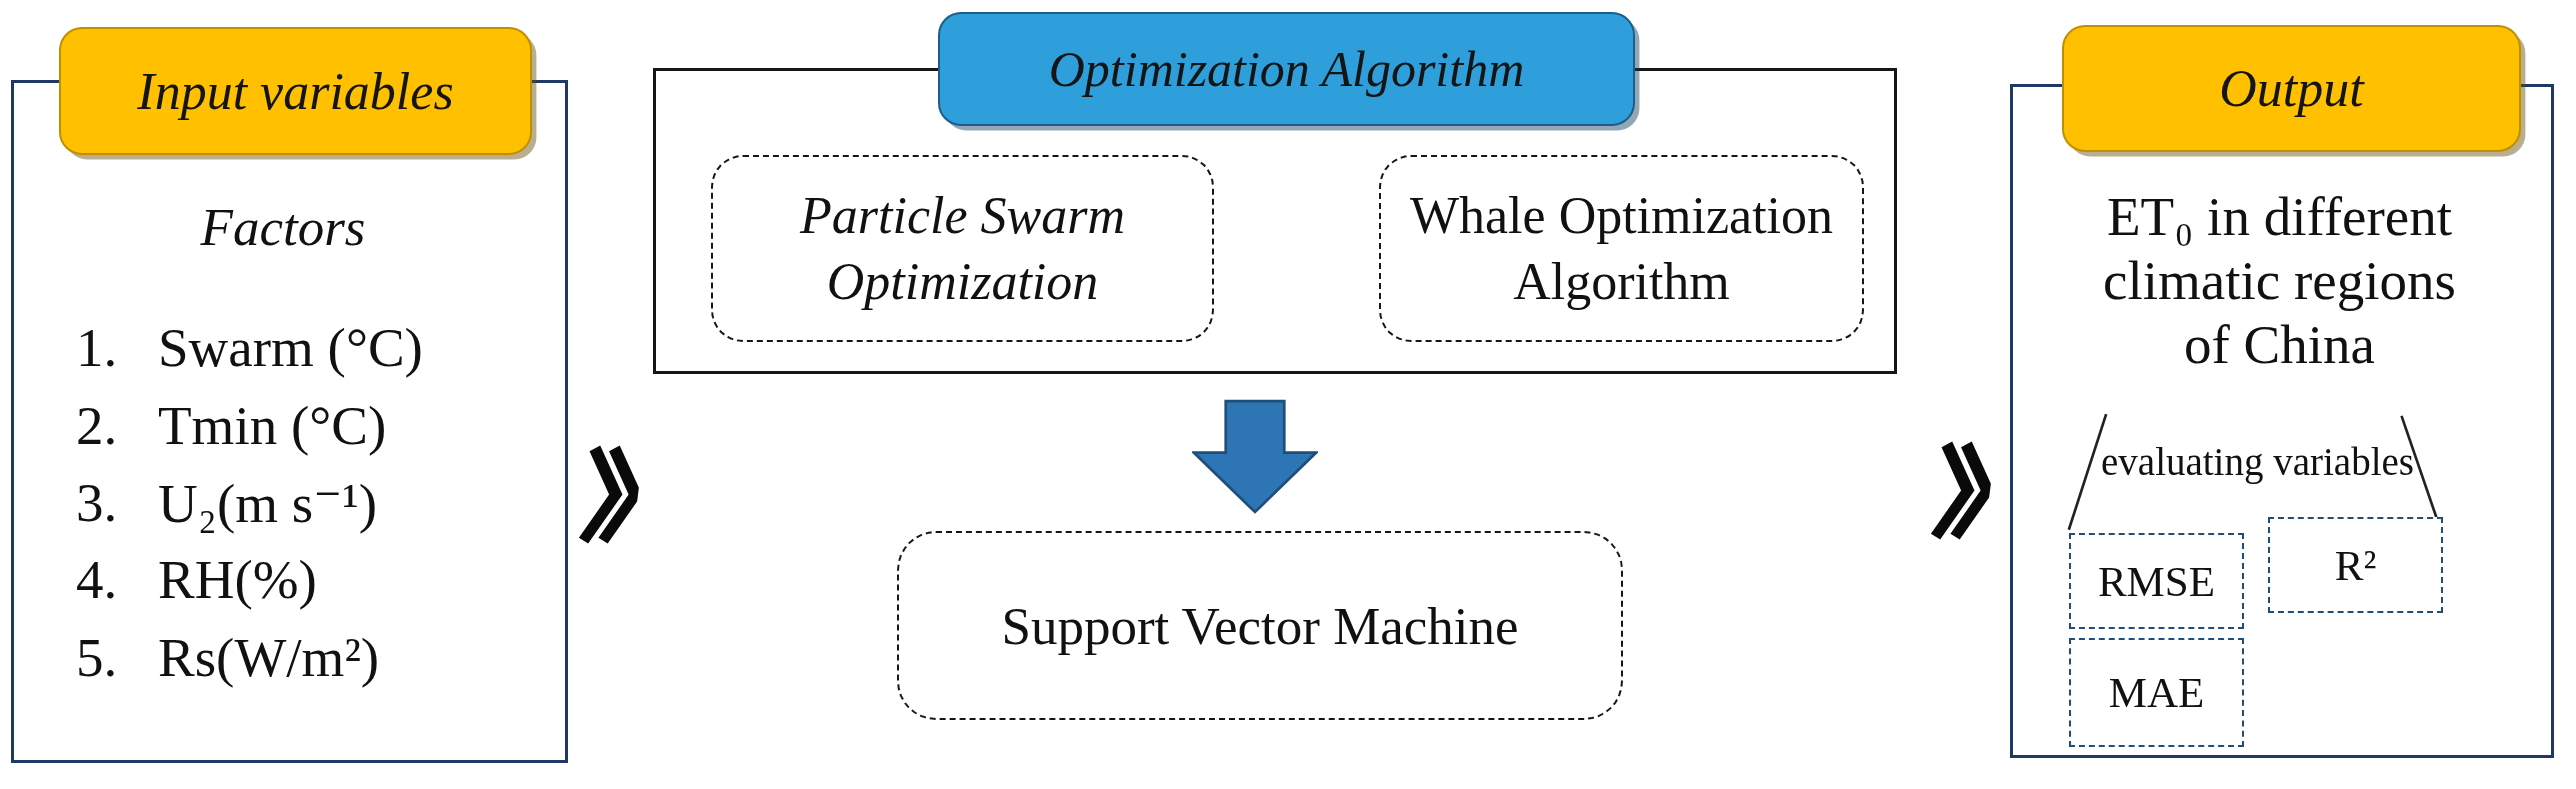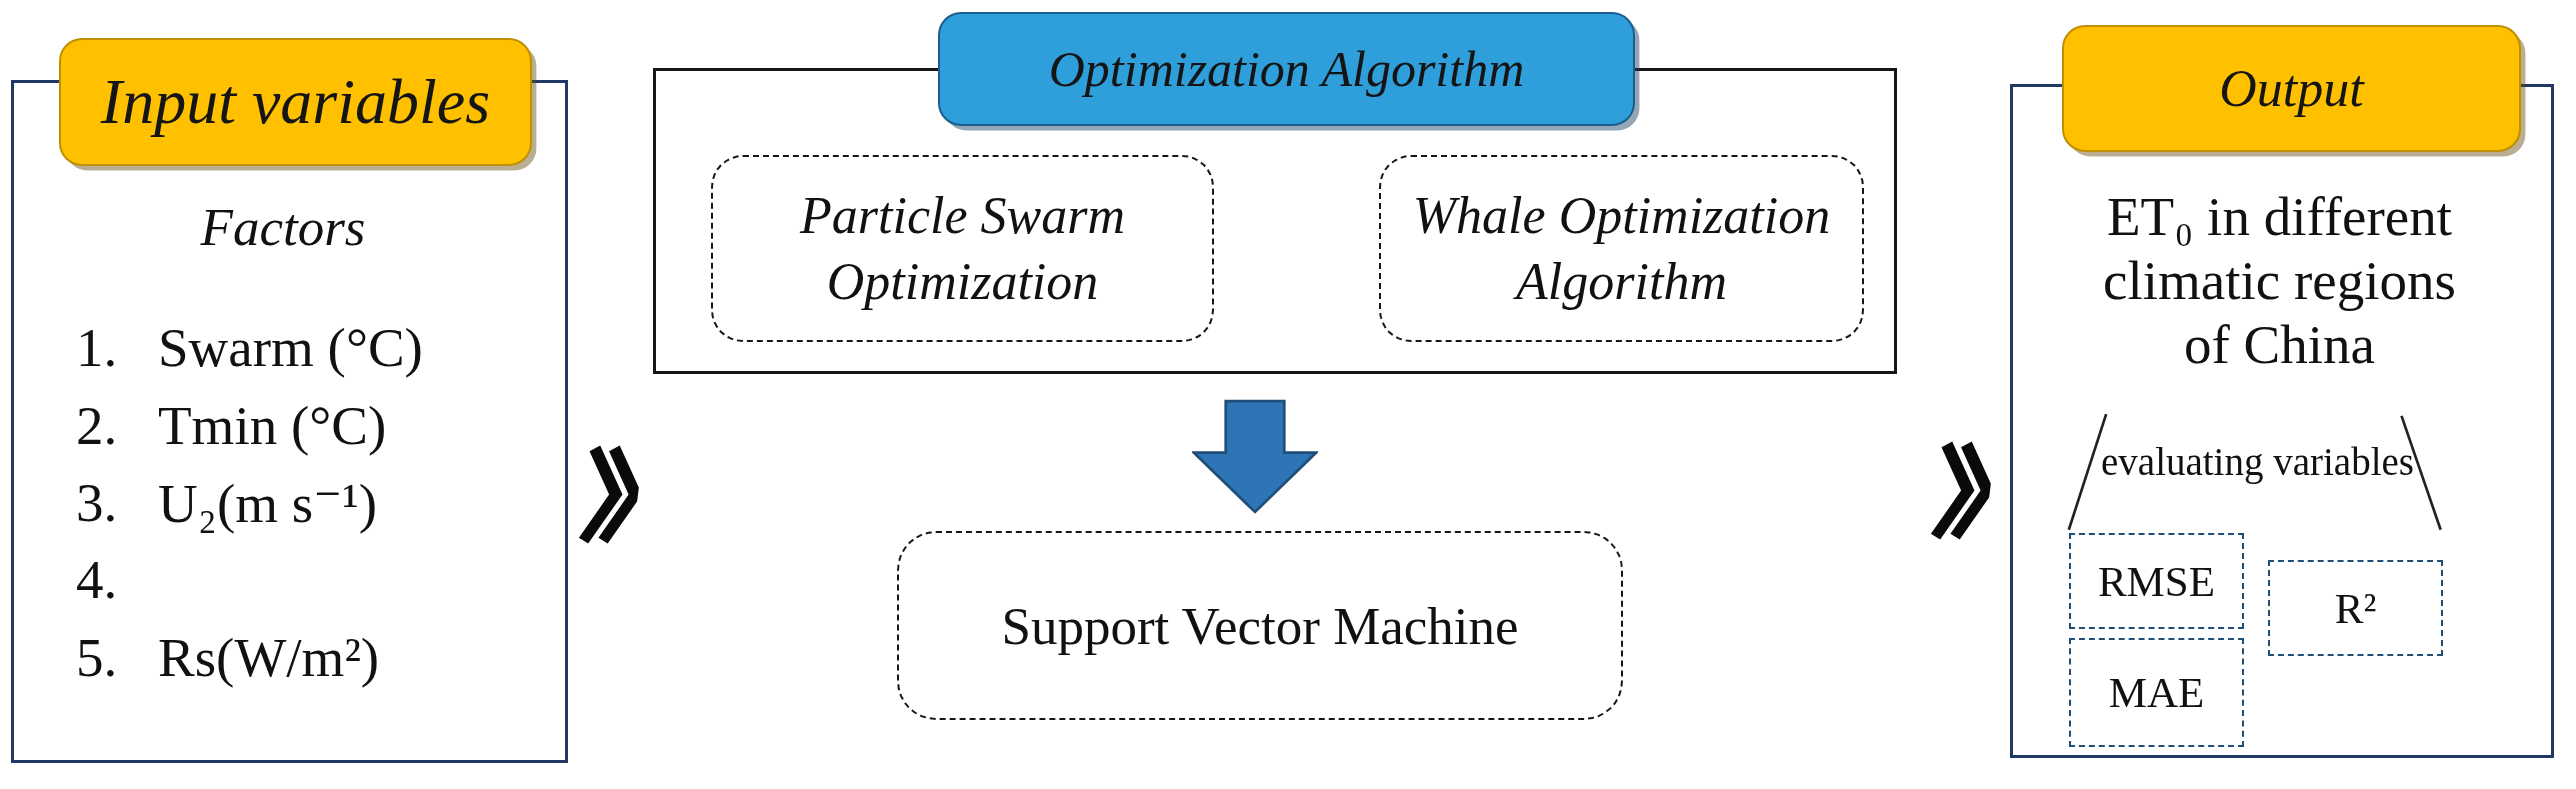--- a/index.html
+++ b/index.html
@@ -57,60 +57,60 @@
     border: 2.7px dashed #1F4E79;
     display: flex;
     align-items: center;
     justify-content: center;
     background: #ffffff;
   }
   .chevron-svg { position: absolute; transform: skewX(-7deg); }
 
   
   #input-box   { left: 10.7px; top: 80px; width: 551px; height: 677px; }
-  #input-tag   { left: 59px; top: 38px; width: 469px; height: 124px; font-size: 64px; }
+  #input-tag   { left: 59px; top: 27px; width: 469px; height: 124px; font-size: 52px; }
   #factors-heading {
     position: absolute; left: 4px; top: 197px; width: 558px;
     text-align: center; font-style: italic; font-size: 53px;
   }
   .factor-row { position: absolute; left: 0; width: 569px; height: 71px; font-size: 55px; }
   .factor-num   { position: absolute; left: 76px;  top: 0; }
   .factor-label { position: absolute; left: 158px; top: 0; }
   #factor-0 { top: 316px; }
   #factor-1 { top: 394px; }
   #factor-2 { top: 471px; }
   #factor-3 { top: 548px; }
   #factor-4 { top: 626px; }
 
   
   #optimization-container { left: 653px; top: 68px; width: 1238px; height: 300px; }
   #optimization-tag { left: 938px; top: 12.4px; width: 693px; height: 110px; font-size: 50px; }
   #pso-box { left: 711px;  top: 155px; width: 503px; height: 187px; font-size: 52px; line-height: 66px; padding: 0 27px; box-sizing: border-box; font-style: italic; }
-  #woa-box { left: 1379px; top: 155px; width: 485px; height: 187px; font-size: 52px; line-height: 66px; padding: 0 18px; box-sizing: border-box; font-style: italic; }
+  #woa-box { left: 1379px; top: 155px; width: 485px; height: 187px; font-size: 52px; line-height: 66px; padding: 0 18px; box-sizing: border-box; }
   #down-arrow { position: absolute; left: 1192px; top: 399px; }
   #svm-box { left: 897px; top: 531px; width: 722px; height: 185px; border-radius: 39px; font-size: 53px; }
 
   
   #chevron-left  { left: 583px;  top: 443px; }
   #chevron-right { left: 1935px; top: 439px; }
 
   
   #output-box { left: 2010px; top: 84px; width: 538px; height: 668px; }
   #output-tag { left: 2062px; top: 25px; width: 455px; height: 123px; font-size: 52px; }
   #output-description {
     position: absolute; left: 2019px; top: 185px; width: 521px;
     font-size: 55px; line-height: 64px; text-align: center; white-space: pre-line;
   }
   #funnel-svg { position: absolute; left: 2035px; top: 407px; }
   #funnel-label {
     position: absolute; left: 2093px; top: 439px; width: 329px;
     font-size: 39px; text-align: center;
   }
   #indicator-rmse { left: 2069px; top: 533px; width: 171px; height: 92px; font-size: 43px; }
-  #indicator-r2   { left: 2268px; top: 560px; width: 171px; height: 92px; font-size: 43px; }
+  #indicator-r2   { left: 2268px; top: 517px; width: 171px; height: 92px; font-size: 43px; }
   #indicator-mae  { left: 2069px; top: 638px; width: 171px; height: 105px; font-size: 43px; }
   #indicator-nse  { left: 2268px; top: 638px; width: 171px; height: 105px; font-size: 43px; }
 </style>
 </head>
 <body>
 
 <div class="canvas">
 
   <div class="panel-box" id="input-box"></div>
 
@@ -127,20 +127,21 @@
   <div class="factor-row" id="factor-1">
     <span class="factor-num">2.</span>
     <span class="factor-label">Tmin  (°C)</span>
   </div>
   <div class="factor-row" id="factor-2">
     <span class="factor-num">3.</span>
     <span class="factor-label">U₂(m s⁻¹)</span>
   </div>
   <div class="factor-row" id="factor-3">
     <span class="factor-num">4.</span>
+    <span class="factor-label">RH(%)</span>
   </div>
   <div class="factor-row" id="factor-4">
     <span class="factor-num">5.</span>
     <span class="factor-label">Rs(W/m²)</span>
   </div>
 
   <svg class="chevron-svg" id="chevron-left" width="55" height="103" viewBox="0 0 62 116">
     <path d="M7 6 L37 58 L7 110" fill="none" stroke="#0a0a0a" stroke-width="13" stroke-linecap="butt"></path>
     <path d="M29 6 L59 58 L29 110" fill="none" stroke="#0a0a0a" stroke-width="13" stroke-linecap="butt"></path>
   </svg>

